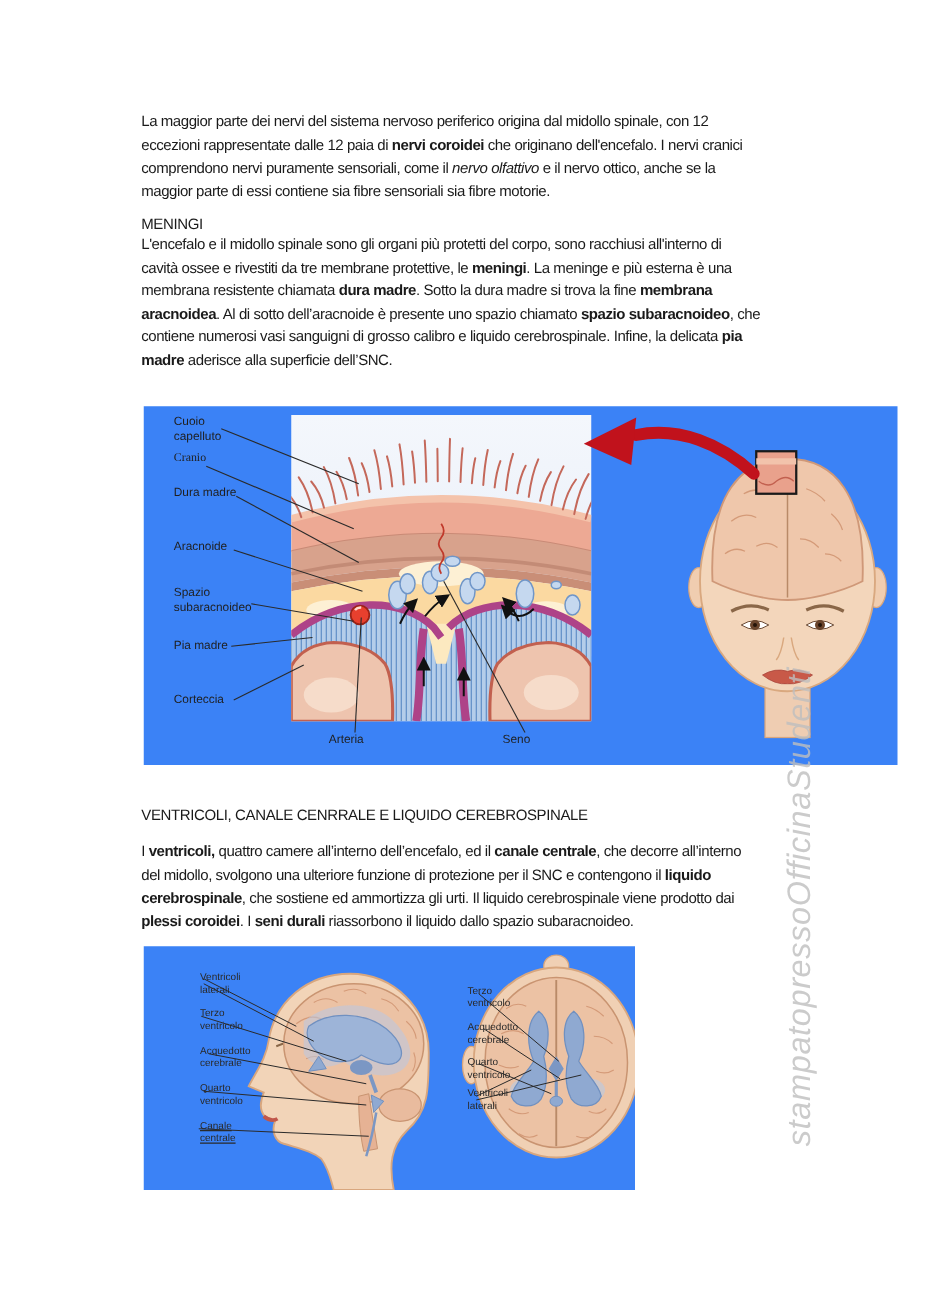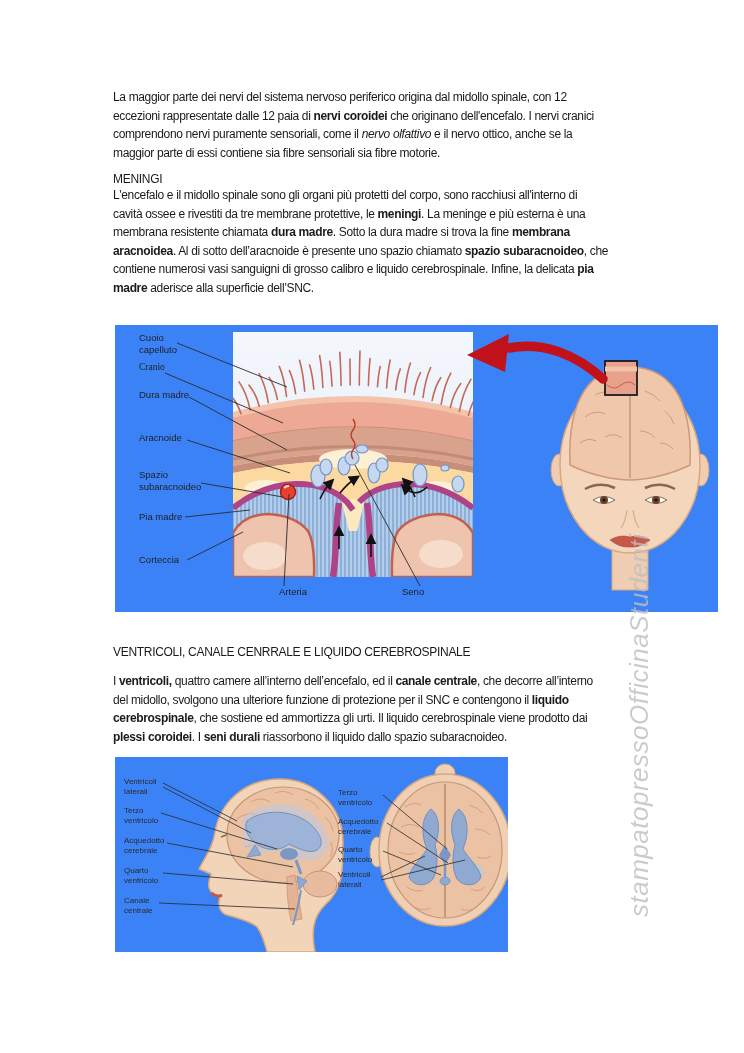--- a/index.html
+++ b/index.html
@@ -4,21 +4,21 @@
 <style>
   html,body{margin:0;padding:0;background:#ffffff;}
   .page{position:relative;width:744px;height:1053px;background:#ffffff;overflow:hidden;
         font-family:"Liberation Sans",sans-serif;color:#1a1a1a;padding-left:20px;}
   .textblock{position:absolute;left:113px;width:600px;font-size:12px;letter-spacing:-0.35px;line-height:18.6px;}
   .textblock .tl{white-space:pre;}
   .heading{position:absolute;left:113px;font-size:12px;letter-spacing:-0.3px;}
   .fig{position:absolute;background:#3b82f6;}
   .fig svg{position:absolute;left:0;top:0;}
   .figlabel{position:absolute;font-size:9.5px;line-height:11.5px;color:#1f1f1f;white-space:pre-line;letter-spacing:0;}
-  .fig2label{position:absolute;font-size:8px;line-height:10px;color:#2a2a2a;white-space:pre-line;letter-spacing:0;}
+  .fig2label{position:absolute;font-size:8px;line-height:10px;color:#2a2a2a;white-space:pre-line;letter-spacing:0;margin-left:36px;}
   .watermark{position:absolute;left:624px;top:917px;transform:rotate(-90deg);transform-origin:0 0;
              font-size:26px;font-style:italic;color:#bfbfbf;opacity:0.8;letter-spacing:0.5px;
              white-space:nowrap;z-index:5;}
 </style>
 </head>
 <body>
 
 <div class="page">
 
   <div class="textblock" style="top:88px;">
@@ -196,21 +196,21 @@
 
     <div class="figlabel" style="left:24px;top:7px;">Cuoio
 capelluto</div>
     <div class="figlabel" style="left:24px;top:37px;font-family:Liberation Serif, serif;">Cranio</div>
     <div class="figlabel" style="left:24px;top:64px;">Dura madre</div>
     <div class="figlabel" style="left:24px;top:107px;">Aracnoide</div>
     <div class="figlabel" style="left:24px;top:144px;">Spazio
 subaracnoideo</div>
     <div class="figlabel" style="left:24px;top:186px;">Pia madre</div>
     <div class="figlabel" style="left:24px;top:229px;">Corteccia</div>
-    <div class="figlabel" style="left:164px;top:261px;">Arteria</div>
+    <div class="figlabel" style="left:148px;top:261px;">Arteria</div>
     <div class="figlabel" style="left:287px;top:261px;">Seno</div>
   </div>
 
   <div class="heading" style="top:645px;">VENTRICOLI, CANALE CENRRALE E LIQUIDO CEREBROSPINALE</div>
 
   <div class="textblock" style="top:672px;">
       <div class="tl"><span>I </span><span style="font-weight: bold;">ventricoli,</span><span> quattro camere all’interno dell’encefalo, ed il </span><span style="font-weight: bold;">canale centrale</span><span>, che decorre all’interno</span></div>
       <div class="tl"><span>del midollo, svolgono una ulteriore funzione di protezione per il SNC e contengono il </span><span style="font-weight: bold;">liquido</span></div>
       <div class="tl"><span style="font-weight: bold;">cerebrospinale</span><span>, che sostiene ed ammortizza gli urti. Il liquido cerebrospinale viene prodotto dai</span></div>
       <div class="tl"><span style="font-weight: bold;">plessi coroidei</span><span>. I </span><span style="font-weight: bold;">seni durali</span><span> riassorbono il liquido dallo spazio subaracnoideo.</span></div>
@@ -298,21 +298,21 @@
     </svg>
 
     <div class="fig2label" style="left:9px;top:20px;">Ventricoli
 laterali</div>
     <div class="fig2label" style="left:9px;top:49px;">Terzo
 ventricolo</div>
     <div class="fig2label" style="left:9px;top:79px;">Acquedotto
 cerebrale</div>
     <div class="fig2label" style="left:9px;top:109px;">Quarto
 ventricolo</div>
-    <div class="fig2label" style="left:9px;top:139px;">Canale
+    <div class="fig2label" style="left:9px;top:139px;text-decoration:underline;">Canale
 centrale</div>
 
     <div class="fig2label" style="left:223px;top:31px;">Terzo
 ventricolo</div>
     <div class="fig2label" style="left:223px;top:60px;">Acquedotto
 cerebrale</div>
     <div class="fig2label" style="left:223px;top:88px;">Quarto
 ventricolo</div>
     <div class="fig2label" style="left:223px;top:113px;">Ventricoli
 laterali</div>

